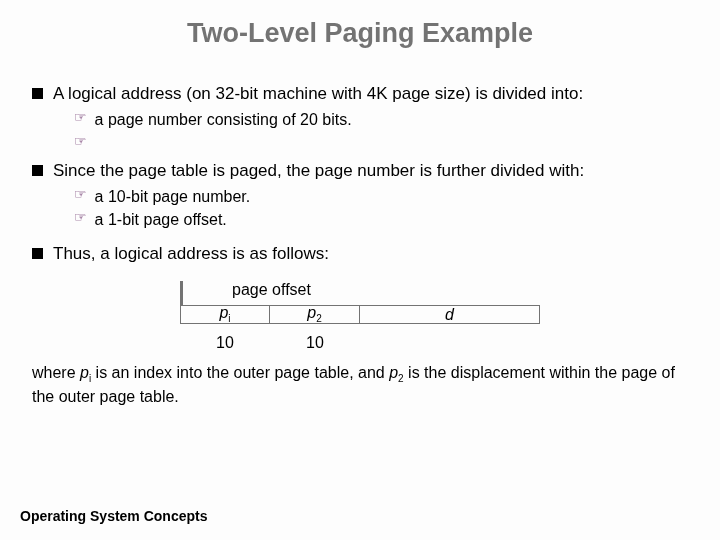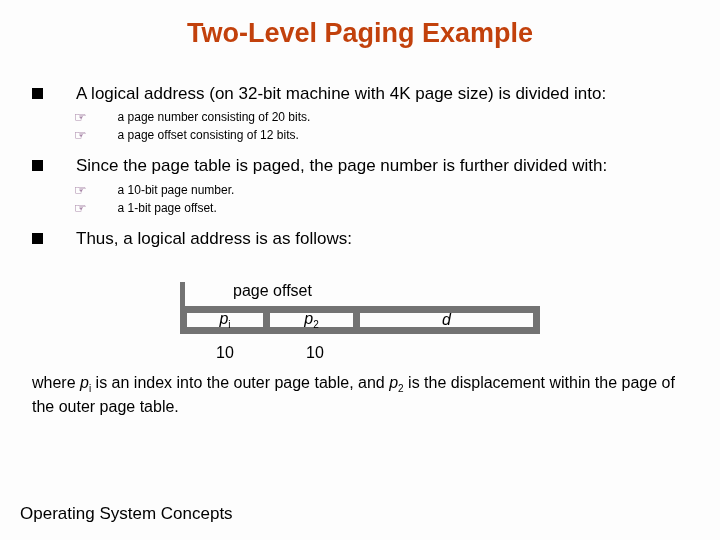--- a/index.html
+++ b/index.html
@@ -9,28 +9,27 @@
     background: #fdfdfd;
     font-family: Arial, Helvetica, sans-serif;
     color: #000;
     position: relative;
     padding: 18px 28px 0 28px;
   }
   .title {
     text-align: center;
     font-size: 27px;
     font-weight: bold;
-    color: #c2410c;
+    color: #737373;
     margin-bottom: 34px;
   }
   .bullet-row {
     display: flex;
     align-items: flex-start;
     margin-bottom: 4px;
-    gap: 23px;
   }
   .bullet-row.top { margin-left: 4px; }
   .bullet-row.sub { margin-left: 46px; margin-bottom: 2px; }
   .sq {
     width: 11px;
     height: 11px;
     background: #000;
     flex-shrink: 0;
     margin-top: 5px;
     margin-right: 10px;
@@ -41,44 +40,44 @@
     flex-shrink: 0;
     margin-right: 8px;
     margin-top: 1px;
     line-height: 1;
   }
   .toptxt {
     font-size: 17px;
     line-height: 1.3;
   }
   .subtxt {
-    font-size: 12px;
+    font-size: 16px;
     line-height: 1.35;
   }
   .gap { height: 10px; }
 
   .diagram {
     margin: 16px auto 10px auto;
     width: 360px;
   }
   .hdr-row {
     display: flex;
   }
   .hdr-cell {
     font-size: 16px;
     text-align: center;
   }
   .hdr-left { width: 180px; }
-  .hdr-right { width: 180px; border-left: 5px solid #737373; padding-bottom: 6px; margin-top: 16px; }
+  .hdr-right { width: 180px; border-left: 3px solid #737373; padding-bottom: 6px; }
   .box-row {
     display: flex;
   }
   .box-cell {
-    border: 7px solid #737373;
-    height: 28px;
+    border: 1px solid #737373;
+    height: 19px;
     display: flex;
     align-items: center;
     justify-content: center;
     font-size: 16px;
     font-style: italic;
   }
   .box-a { width: 90px; }
   .box-b { width: 90px; border-left: none; }
   .box-c { width: 180px; border-left: none; }
   .sub-char { font-size: 10px; font-style: normal; vertical-align: sub; }
@@ -99,40 +98,40 @@
     line-height: 1.35;
     margin-left: 4px;
   }
   .closing .ital { font-style: italic; }
   .closing .subn { font-size: 10px; vertical-align: sub; }
 
   .footer {
     position: absolute;
     bottom: 16px;
     left: 20px;
-    font-size: 17px;
+    font-size: 14px;
     color: #000;
+    font-weight: bold;
   }
 </style>
 </head>
 <body>
 
 <div class="title">Two-Level Paging Example</div>
 
 <div class="bullet-row top">
   <div class="sq"></div>
   <div class="toptxt">A logical address (on 32-bit machine with 4K page size) is divided into:</div>
 </div>
 <div class="bullet-row sub">
   <div class="hand">☞</div>
   <div class="subtxt">a page number consisting of 20 bits.</div>
 </div>
 <div class="bullet-row sub">
   <div class="hand">☞</div>
-  <div class="subtxt">a page offset consisting of 12 bits.</div>
 </div>
 
 <div class="gap"></div>
 
 <div class="bullet-row top">
   <div class="sq"></div>
   <div class="toptxt">Since the page table is paged, the page number is further divided with:</div>
 </div>
 <div class="bullet-row sub">
   <div class="hand">☞</div>

